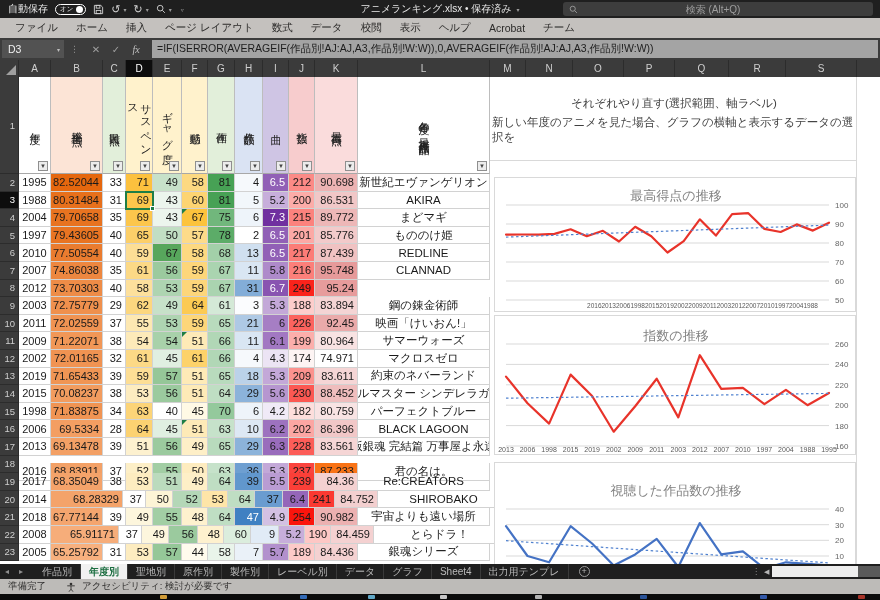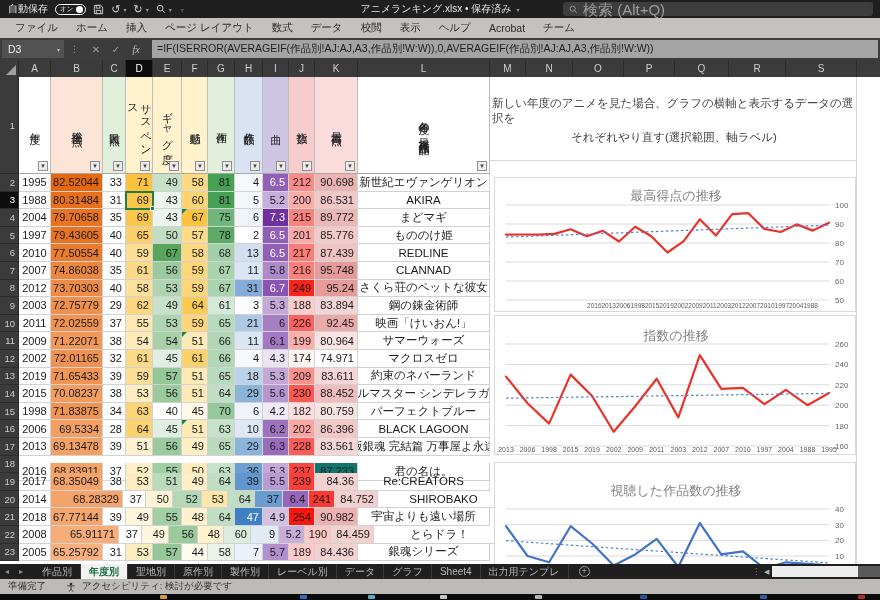--- a/index.html
+++ b/index.html
@@ -11,21 +11,21 @@
   .qat{display:flex;align-items:center;gap:7px;padding-left:8px;}
   .toggle{display:flex;align-items:center;border:1px solid #fff;border-radius:7px;height:11px;padding:0 2px 0 4px;gap:3px;}
   .toggle .on-label{font-size:6.5px;color:#fff;}
   .toggle .knob{width:7px;height:7px;border-radius:50%;background:#fff;}
   .qat .glyph{color:#d0d0d0;font-size:11px;line-height:1;}
   .qat .caret{color:#9a9a9a;font-size:6px;margin-left:-4px;}
   #doc-title{position:absolute;left:0;right:0;top:0;height:18px;display:flex;align-items:center;justify-content:center;pointer-events:none;}
   #doc-title span{font-size:10px;color:#e8e8e8;}
   #doc-title .caret{font-size:6px;color:#9a9a9a;margin-left:5px;}
   #searchbox{position:absolute;left:563px;top:2px;width:310px;height:14px;background:#3d3d3d;border-radius:3px;display:flex;align-items:center;padding-left:6px;gap:5px;}
-  #searchbox input{background:transparent;border:none;outline:none;color:#9d9d9d;font-size:15px;width:260px;padding:0;}
+  #searchbox input{background:transparent;border:none;outline:none;color:#9d9d9d;font-size:10px;width:260px;padding:0;text-align:center;}
   #searchbox input::placeholder{color:#9d9d9d;}
 
   
   #ribbontabs{position:absolute;left:0;top:18px;width:880px;height:20px;background:#c4c1be;display:flex;align-items:center;padding-left:6px;}
   #ribbontabs .rtab{font-size:10.5px;color:#2b2a29;padding:0 9px;height:20px;display:flex;align-items:center;cursor:default;}
 
   
   #formulabar{position:absolute;left:0;top:38px;width:880px;height:22px;background:#3c3c3c;display:flex;align-items:center;}
   #namebox{width:62px;height:18px;margin-left:2px;background:#525252;color:#f0f0f0;font-size:10.5px;display:flex;align-items:center;padding-left:6px;position:relative;}
   #namebox .caret{position:absolute;right:4px;font-size:6px;color:#bdbdbd;}
@@ -191,22 +191,22 @@
       <div class="rowhdr" style="top: 473.2px; height: 17.6px;">19</div>
       <div class="rowhdr" style="top: 490.8px; height: 17.6px;">20</div>
       <div class="rowhdr" style="top: 508.4px; height: 17.6px;">21</div>
       <div class="rowhdr" style="top: 526px; height: 17.6px;">22</div>
       <div class="rowhdr" style="top: 543.6px; height: 17.6px;">23</div>
     </div>
 
   <div id="rightpane"></div>
 
   <div id="note">
+    <span>それぞれやり直す(選択範囲、軸ラベル)</span>
     <span>新しい年度のアニメを見た場合、グラフの横軸と表示するデータの選択を</span>
-    <span>それぞれやり直す(選択範囲、軸ラベル)</span>
   </div>
   <div class="gl" style="left:490px;top:160px;width:367px;height:1px;"></div>
   <div class="gl" style="left:856px;top:77px;width:1px;height:487px;"></div>
 
   <div id="gridbody">
       <div class="gridrow" style="top: 77px; height: 97px;">
         <div class="hdrcell" style="width: 32px; background: rgb(255, 255, 255);">
           <span class="vtext">年度</span>
           <span class="filterbox">▼</span>
         </div>
@@ -344,21 +344,20 @@
         <div class="cell" style="width: 52px; background: rgb(238, 140, 71);">73.70303</div>
         <div class="cell" style="width: 23px;">40</div>
         <div class="cell" style="width: 27px; background: rgb(253, 224, 156);">58</div>
         <div class="cell" style="width: 29px; background: rgb(174, 212, 177);">53</div>
         <div class="cell" style="width: 26px; background: rgb(253, 214, 122);">59</div>
         <div class="cell" style="width: 27px; background: rgb(170, 212, 176);">67</div>
         <div class="cell" style="width: 28px; background: rgb(131, 173, 216);">31</div>
         <div class="cell" style="width: 26px; background: rgb(137, 84, 177); color: rgb(255, 255, 255);">6.7</div>
         <div class="cell" style="width: 26px; background: rgb(251, 35, 27);">249</div>
         <div class="cell" style="width: 43px; background: rgb(231, 156, 156);">95.24</div>
-        <div class="cell center" style="width: 132px; font-size: 11.5px;">さくら荘のペットな彼女</div>
       </div>
       <div class="gridrow" style="top: 297.2px; height: 17.6px;">
         <div class="cell center" style="width: 32px;">2003</div>
         <div class="cell" style="width: 52px; background: rgb(239, 144, 77);">72.75779</div>
         <div class="cell" style="width: 23px;">29</div>
         <div class="cell" style="width: 27px; background: rgb(252, 215, 127);">62</div>
         <div class="cell" style="width: 29px; background: rgb(199, 225, 201);">49</div>
         <div class="cell" style="width: 26px; background: rgb(252, 202, 83);">64</div>
         <div class="cell" style="width: 27px; background: rgb(212, 233, 215);">61</div>
         <div class="cell" style="width: 28px; background: rgb(251, 252, 254);">3</div>
@@ -483,21 +482,21 @@
         <div class="cell center" style="width: 32px;">2016</div>
         <div class="cell" style="width: 52px; background: rgb(243, 161, 103);">68.83911</div>
         <div class="cell" style="width: 23px;">37</div>
         <div class="cell" style="width: 27px; background: rgb(253, 239, 199);">52</div>
         <div class="cell" style="width: 29px; background: rgb(162, 206, 164);">55</div>
         <div class="cell" style="width: 26px; background: rgb(254, 236, 191);">50</div>
         <div class="cell" style="width: 27px; background: rgb(198, 226, 202);">63</div>
         <div class="cell" style="width: 28px; background: rgb(110, 159, 209);">36</div>
         <div class="cell" style="width: 26px; background: rgb(195, 168, 216);">5.3</div>
         <div class="cell" style="width: 26px; background: rgb(251, 68, 62);">237</div>
-        <div class="cell" style="width: 43px; background: #0f766e;">87.233</div>
+        <div class="cell" style="width: 43px; background: #f97316;">87.233</div>
         <div class="cell center" style="width: 132px; font-size: 11.5px;">君の名は。</div>
       </div>
       <div class="gridrow" style="top: 473.2px; height: 17.6px;">
         <div class="cell center" style="width: 32px;">2017</div>
         <div class="cell" style="width: 52px; background: rgb(244, 163, 106);">68.35049</div>
         <div class="cell" style="width: 23px;">38</div>
         <div class="cell" style="width: 27px; background: rgb(253, 236, 192);">53</div>
         <div class="cell" style="width: 29px; background: rgb(187, 219, 189);">51</div>
         <div class="cell" style="width: 26px; background: rgb(254, 239, 199);">49</div>
         <div class="cell" style="width: 27px; background: rgb(191, 222, 195);">64</div>

